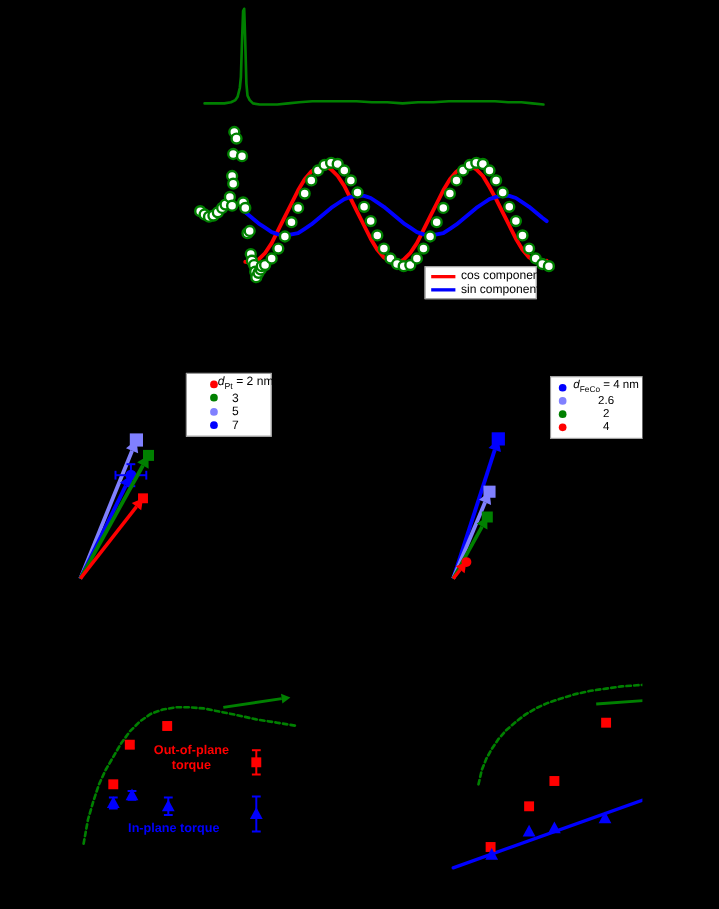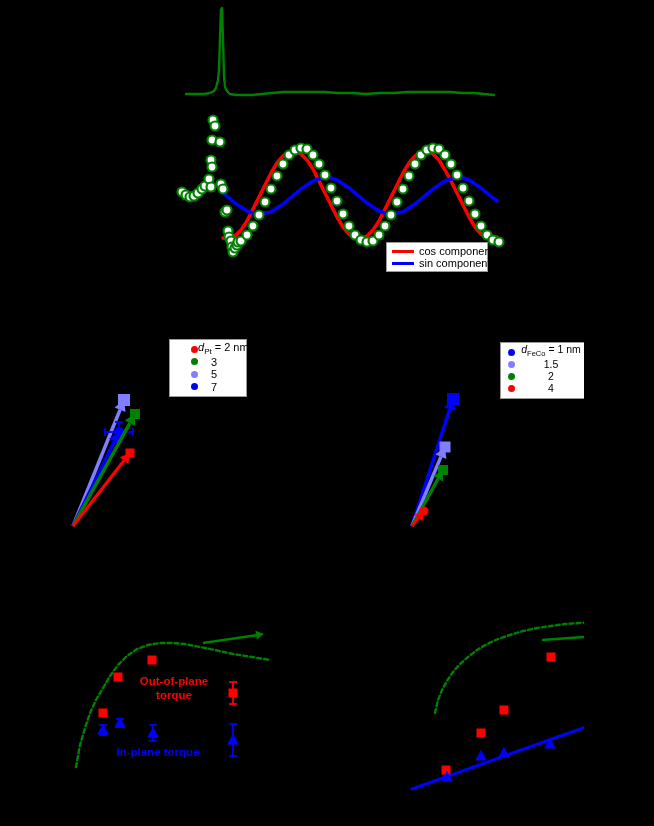--- a/index.html
+++ b/index.html
@@ -55,25 +55,25 @@
     </div>
     <div class="lrow">
       <span class="ldot" style="background: rgb(0, 0, 255);"></span>
       <span class="ltext">7</span>
     </div>
   </div>
 
   <div class="legend legend-d">
     <div class="lrow">
       <span class="ldot" style="background: rgb(0, 0, 255);"></span>
-      <span class="ltext"><span class="var">d</span><sub>FeCo</sub><span> = 1 nm</span></span>
+      <span class="ltext"><span class="var">d</span><sub>FeCo</sub><span> = 4 nm</span></span>
     </div>
     <div class="lrow">
       <span class="ldot" style="background: rgb(128, 128, 255);"></span>
-      <span class="ltext">1.5</span>
+      <span class="ltext">2.6</span>
     </div>
     <div class="lrow">
       <span class="ldot" style="background: rgb(0, 128, 0);"></span>
       <span class="ltext">2</span>
     </div>
     <div class="lrow">
       <span class="ldot" style="background: rgb(255, 0, 0);"></span>
       <span class="ltext">4</span>
     </div>
   </div>

